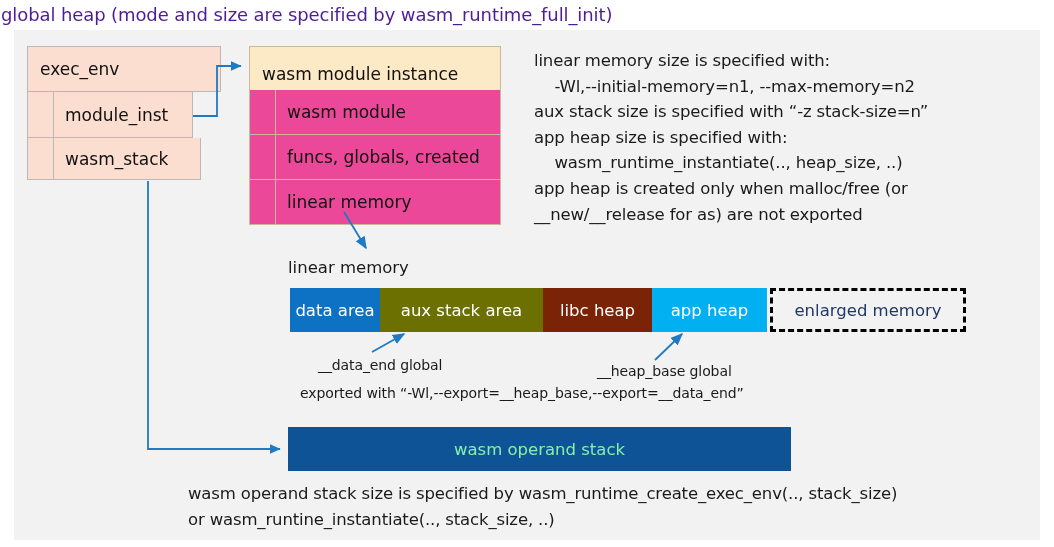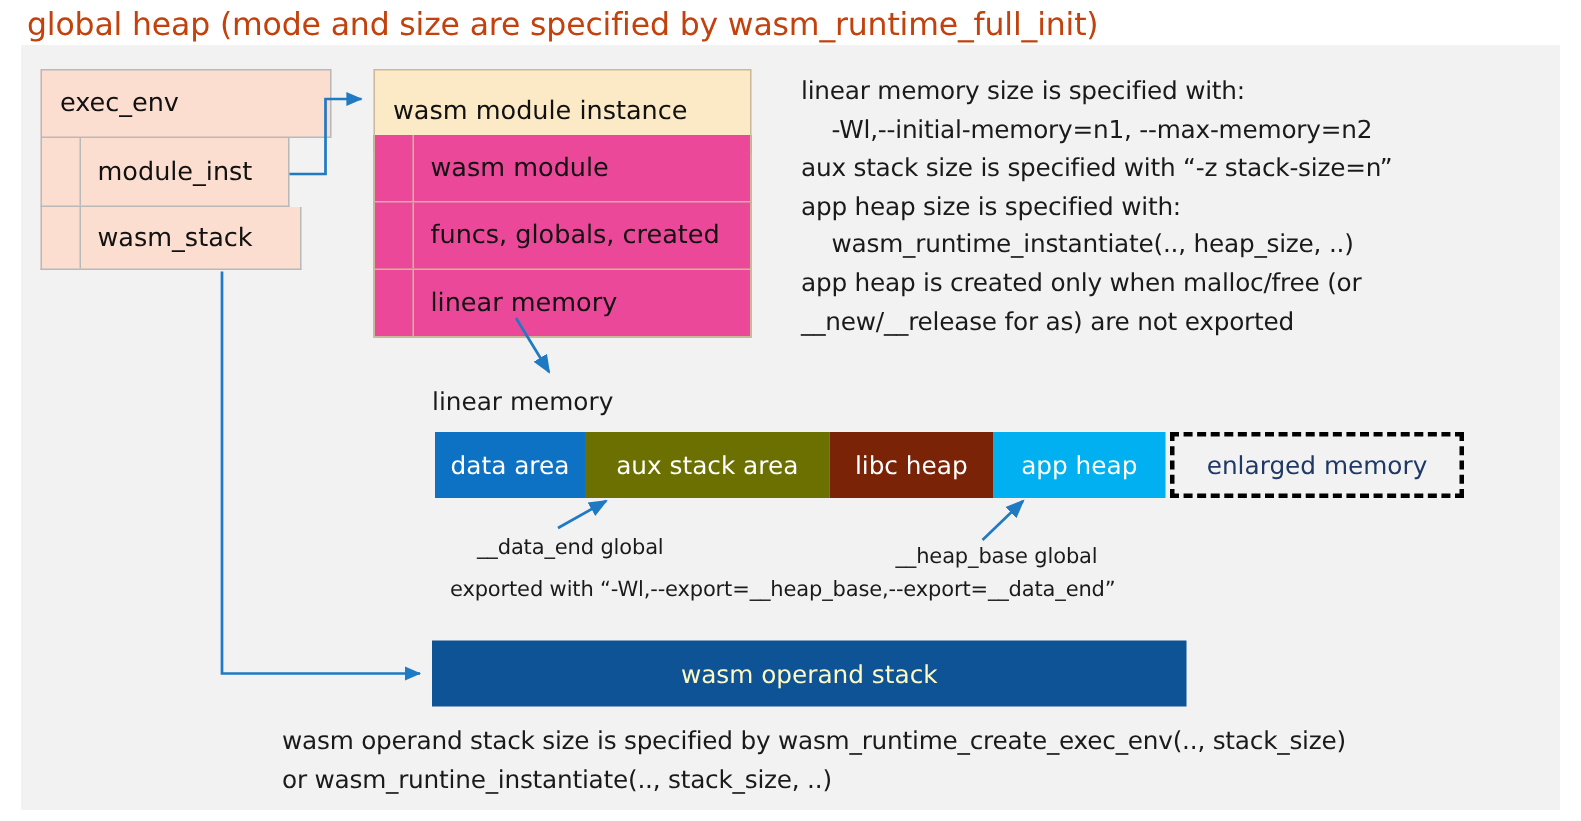--- a/index.html
+++ b/index.html
@@ -17,23 +17,23 @@
   #canvas {
     position: absolute;
     left: 0; top: 0;
     width: 1054px;
     height: 547px;
   }
   .abs { position: absolute; }
 
   
   #title {
-    left: 18px; top: 4px;
-    font-size: 21px;
-    color: #c2410c;
+    left: 1px; top: 4px;
+    font-size: 18px;
+    color: #4c1d95;
     white-space: nowrap;
     letter-spacing: -0.1px;
   }
 
   
   #panel {
     left: 14px; top: 30px;
     width: 1026px; height: 510px;
     background: #f2f2f2;
   }
@@ -114,21 +114,21 @@
   #opstack {
     left: 288px; top: 427px;
     width: 503px; height: 44px;
     background: #0d5396;
     display: flex;
     align-items: center;
     justify-content: center;
   }
   #opstack span {
     font-size: 16.5px;
-    color: #fef9c3;
+    color: #86efac;
     white-space: nowrap;
   }
 
   
   #bottom {
     left: 188px; top: 481px;
     font-size: 16.5px;
     line-height: 25.6px;
     color: #1a1a1a;
     white-space: pre;
@@ -178,21 +178,21 @@
     -Wl,--initial-memory=n1, --max-memory=n2
 aux stack size is specified with “-z stack-size=n”
 app heap size is specified with:
     wasm_runtime_instantiate(.., heap_size, ..)
 app heap is created only when malloc/free (or
 __new/__release for as) are not exported</div>
 
   <div class="abs" id="lm-label">linear memory</div>
 
   <div class="abs" id="membar">
-    <div class="seg" style="width:100px; background:#0e72c4;">
+    <div class="seg" style="width:90px; background:#0e72c4;">
       <span>data area</span>
     </div>
     <div class="seg" style="width:163px; background:#6b7000;">
       <span>aux stack area</span>
     </div>
     <div class="seg" style="width:109px; background:#7b2306;">
       <span>libc heap</span>
     </div>
     <div class="seg" style="width:115px; background:#00b0f0;">
       <span>app heap</span>

